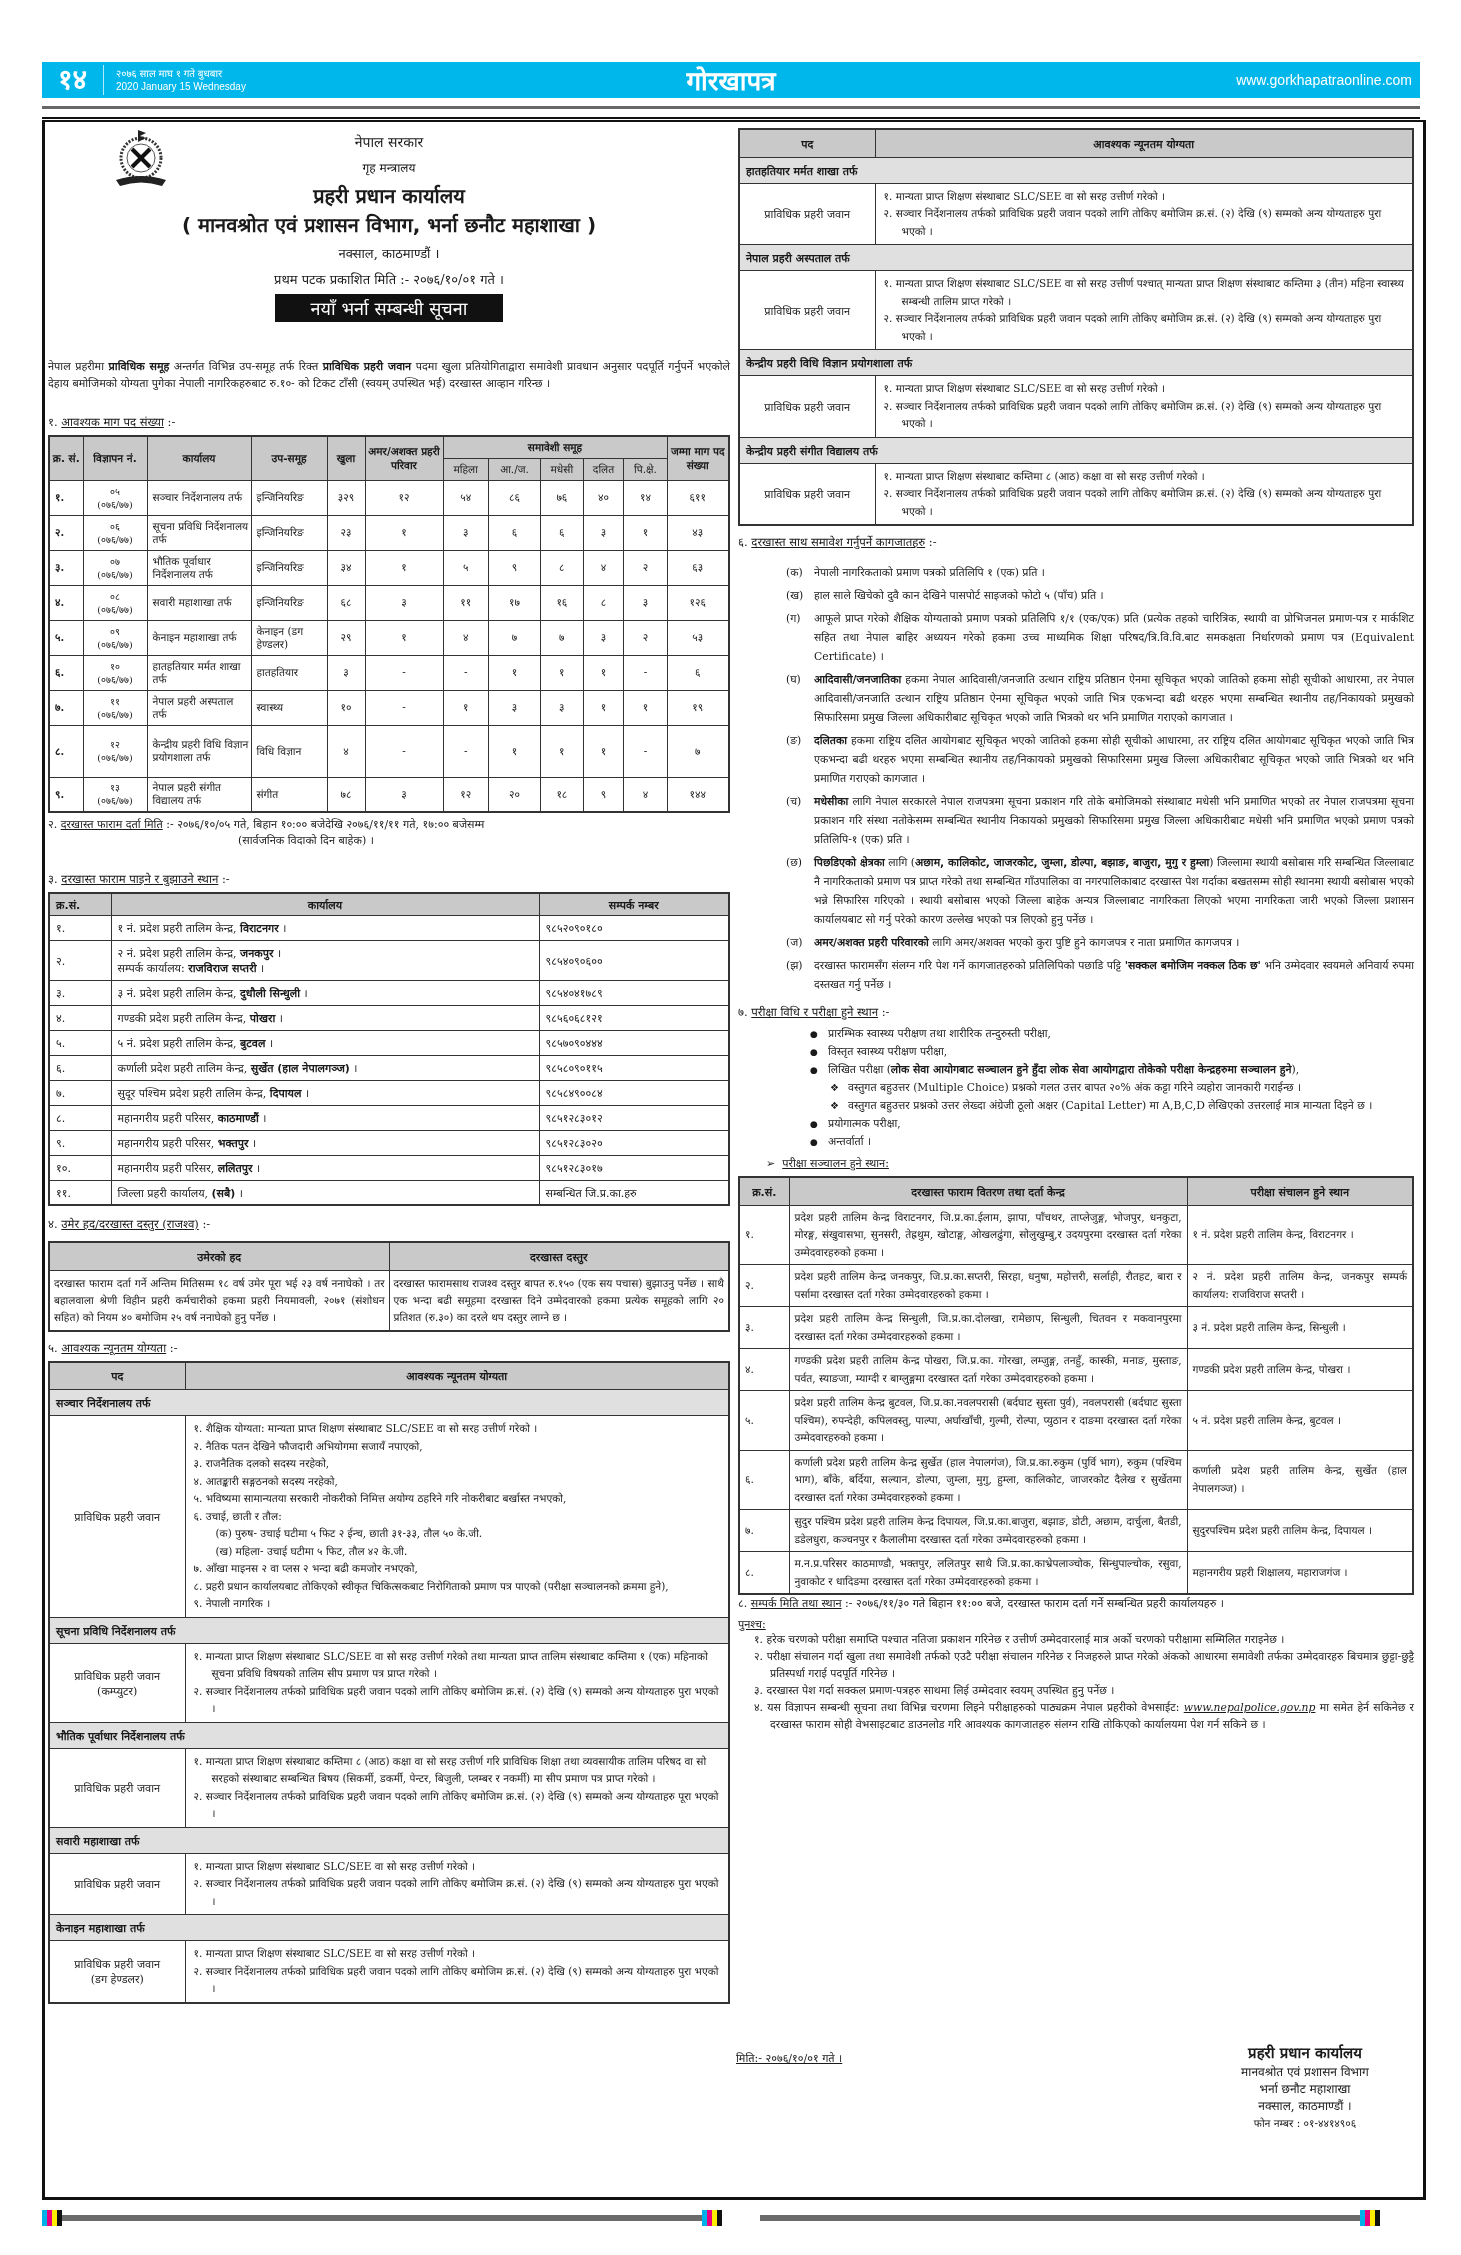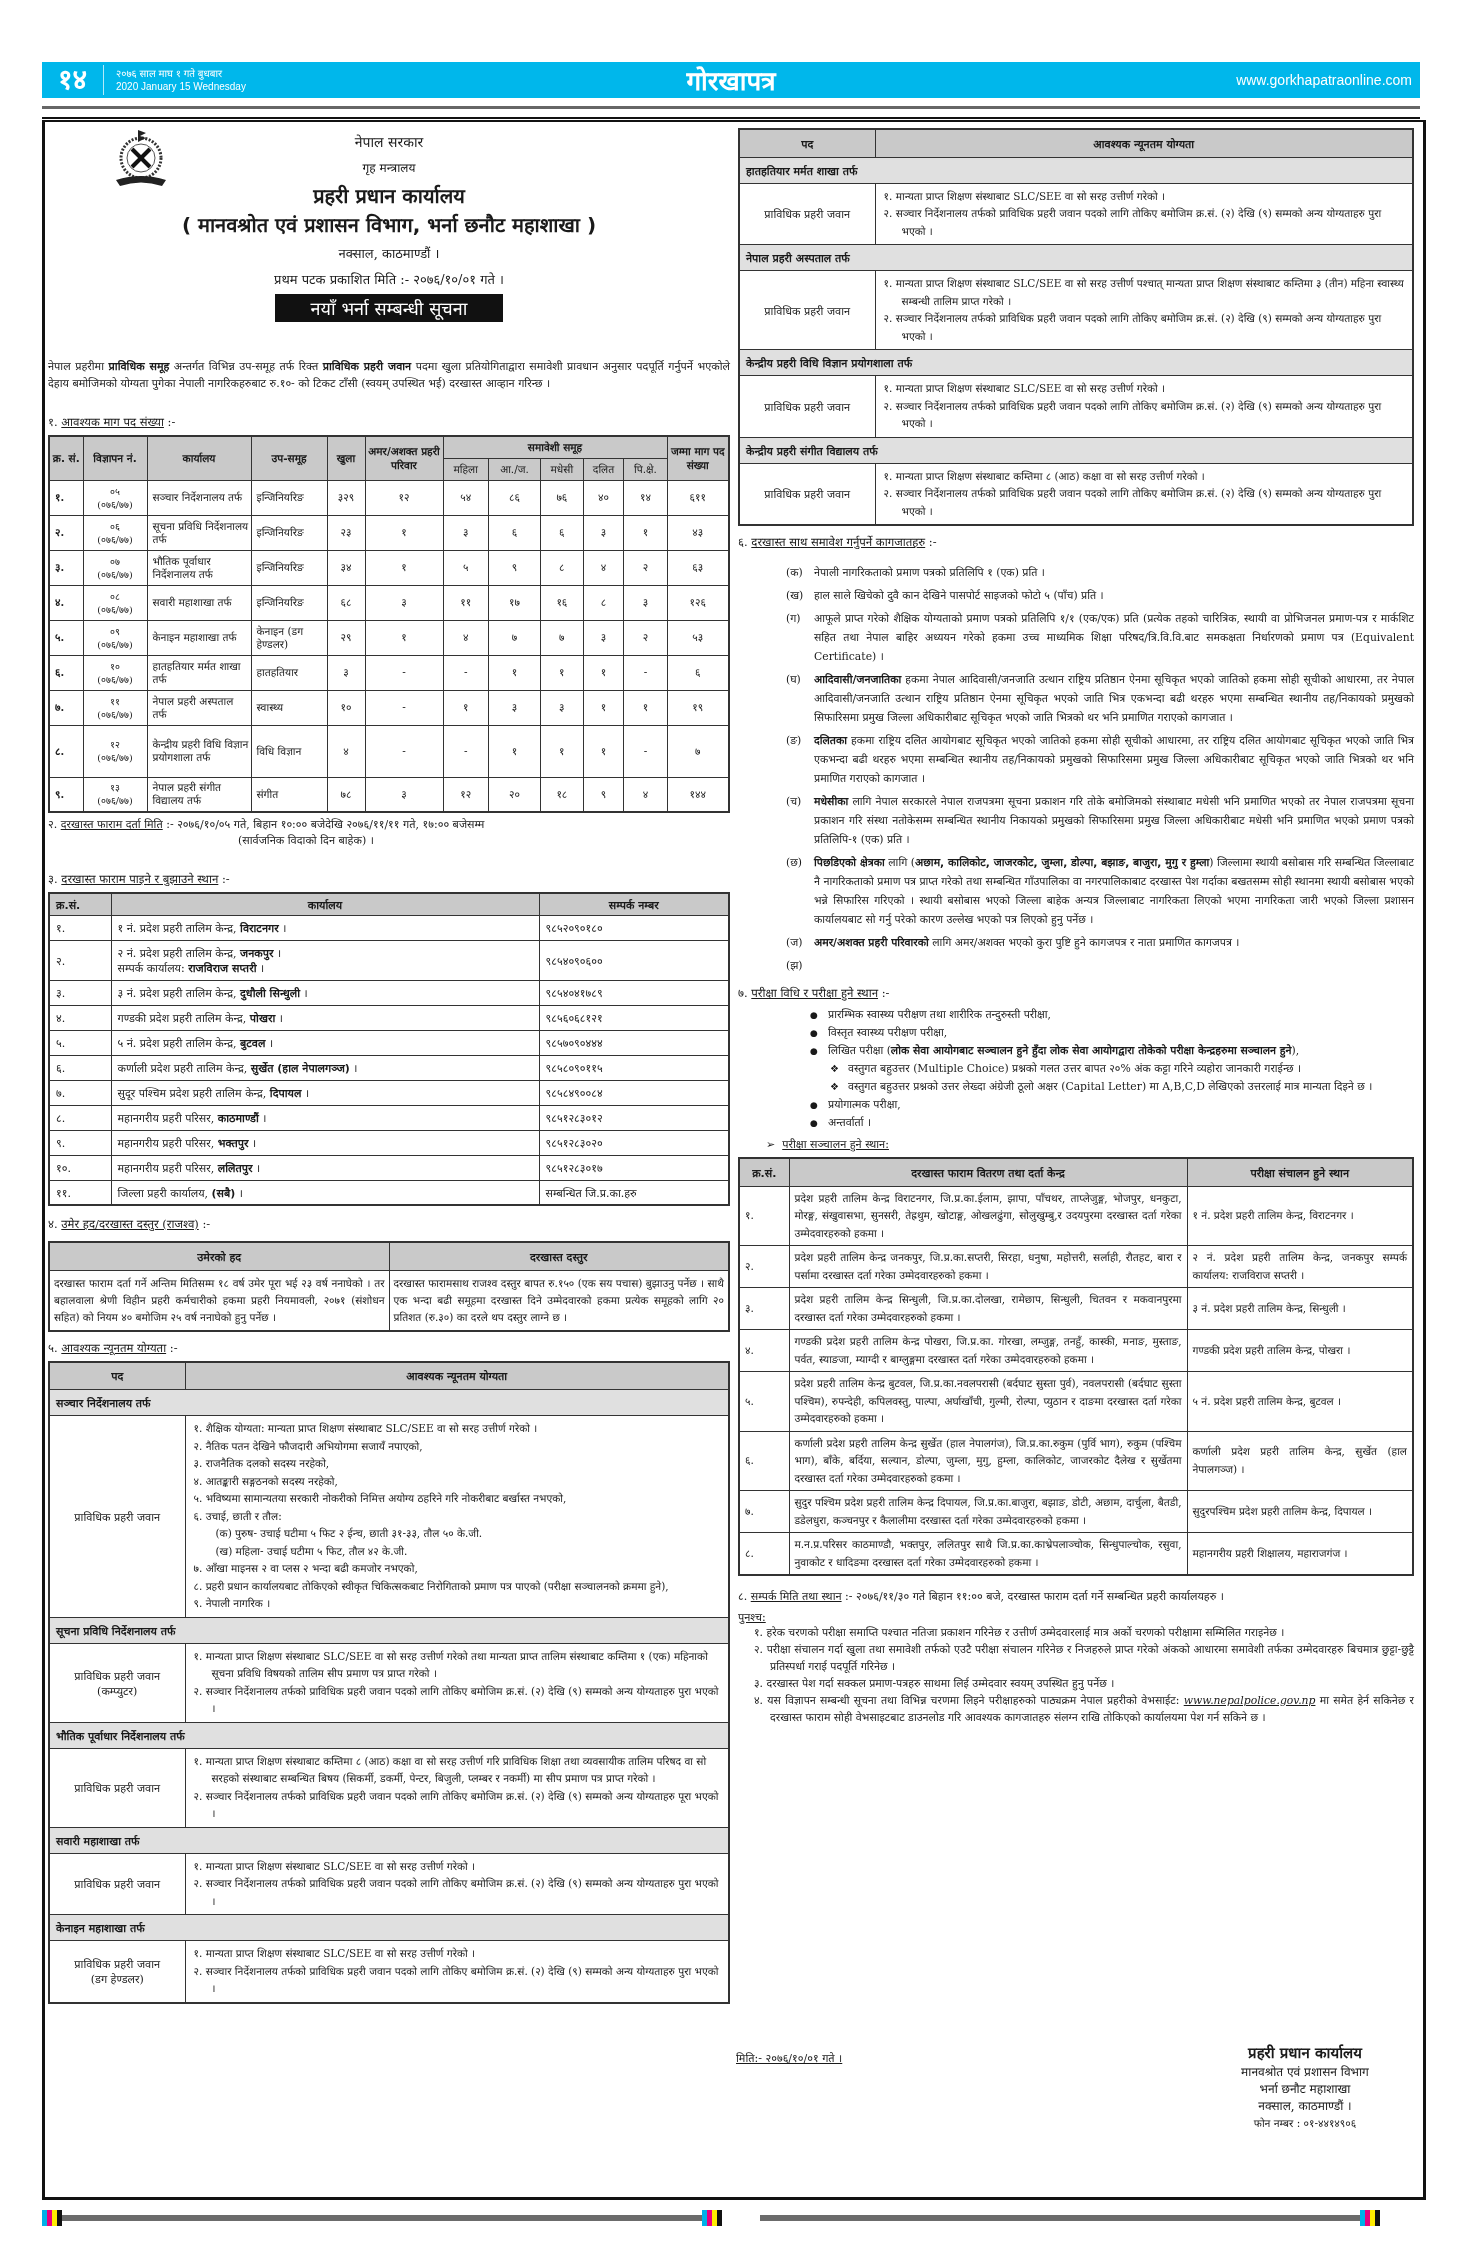--- a/index.html
+++ b/index.html
@@ -84,21 +84,21 @@
   .exam-list b { font-family: "DejaVu Sans", sans-serif; font-weight: bold; }
   .arrow-h { font-size: 11px; margin: 4px 0 6px 28px; }
   .arrow-h u { }
 
   .t5 { border: 2px solid #333; }
   .t5 th { height: 28px; font-size: 11px; }
   .t5 td { font-size: 10.5px; line-height: 17.5px; padding: 3px 5px; text-align: justify; }
   .t5 td.num { width: 50px; }
   .t5 td.venue { width: 226px; }
 
-  .contact-line { font-size: 11px; margin-top: 12px; }
+  .contact-line { font-size: 11px; margin-top: 0; }
   .contact-line u { text-decoration: underline; }
   .pps { font-size: 11px; margin-top: 6px; }
   .pps u { text-decoration: underline; }
   .pps-list { font-size: 10.8px; line-height: 17px; padding-left: 16px; }
   .pps-list .it { padding-left: 16px; text-indent: -16px; text-align: justify; }
   .pps-list .it a { font-style: italic; text-decoration: underline; color: #1a1a1a; }
 
   .sign { position: absolute; left: 722px; top: 2042px; width: 676px; height: 140px; }
   .sign .date { position: absolute; left: 14px; top: 8px; font-size: 11px; text-decoration: underline; }
   .sign .block { position: absolute; right: 8px; top: 0; width: 170px; text-align: center; font-size: 12px; line-height: 17px; }
@@ -588,20 +588,21 @@
       <div class="doc">
         <span class="lbl">(छ)</span>
         <span class="txt"><b>पिछडिएको क्षेत्रका</b><span> लागि (</span><b>अछाम, कालिकोट, जाजरकोट, जुम्ला, डोल्पा, बझाङ, बाजुरा, मुगु र हुम्ला</b><span>) जिल्लामा स्थायी बसोबास गरि सम्बन्धित जिल्लाबाट नै नागरिकताको प्रमाण पत्र प्राप्त गरेको तथा सम्बन्धित गाँउपालिका वा नगरपालिकाबाट दरखास्त पेश गर्दाका बखतसम्म सोही स्थानमा स्थायी बसोबास भएको भन्ने सिफारिस गरिएको । स्थायी बसोबास भएको जिल्ला बाहेक अन्यत्र जिल्लाबाट नागरिकता लिएको भएमा नागरिकता जारी भएको जिल्ला प्रशासन कार्यालयबाट सो गर्नु परेको कारण उल्लेख भएको पत्र लिएको हुनु पर्नेछ ।</span></span>
       </div>
       <div class="doc">
         <span class="lbl">(ज)</span>
         <span class="txt"><b>अमर/अशक्त प्रहरी परिवारको</b><span> लागि अमर/अशक्त भएको कुरा पुष्टि हुने कागजपत्र र नाता प्रमाणित कागजपत्र ।</span></span>
       </div>
       <div class="doc">
         <span class="lbl">(झ)</span>
+        <span class="txt"><span>दरखास्त फारामसँग संलग्न गरि पेश गर्ने कागजातहरुको प्रतिलिपिको पछाडि पट्टि </span><b>'सक्कल बमोजिम नक्कल ठिक छ'</b><span> भनि उम्मेदवार स्वयमले अनिवार्य रुपमा दस्तखत गर्नु पर्नेछ ।</span></span>
       </div>
     </div>
 
   <div class="sec-title" style="margin-top:10px"><span>७.</span> <u>परीक्षा विधि र परीक्षा हुने स्थान</u><span> :-</span></div>
   <div class="exam-list" id="exam-list">
       <div class="b"><span>प्रारम्भिक स्वास्थ्य परीक्षण तथा शारीरिक तन्दुरुस्ती परीक्षा,</span></div>
       <div class="b"><span>विस्तृत स्वास्थ्य परीक्षण परीक्षा,</span></div>
       <div class="b"><span>लिखित परीक्षा (</span><b>लोक सेवा आयोगबाट सञ्चालन हुने हुँदा लोक सेवा आयोगद्वारा तोकेको परीक्षा केन्द्रहरुमा सञ्चालन हुने</b><span>),</span></div>
       <div class="d"><span>वस्तुगत बहुउत्तर (Multiple Choice) प्रश्नको गलत उत्तर बापत २०% अंक कट्टा गरिने व्यहोरा जानकारी गराईन्छ ।</span></div>
       <div class="d"><span>वस्तुगत बहुउत्तर प्रश्नको उत्तर लेख्दा अंग्रेजी ठूलो अक्षर (Capital Letter) मा A,B,C,D लेखिएको उत्तरलाई मात्र मान्यता दिइने छ ।</span></div>

